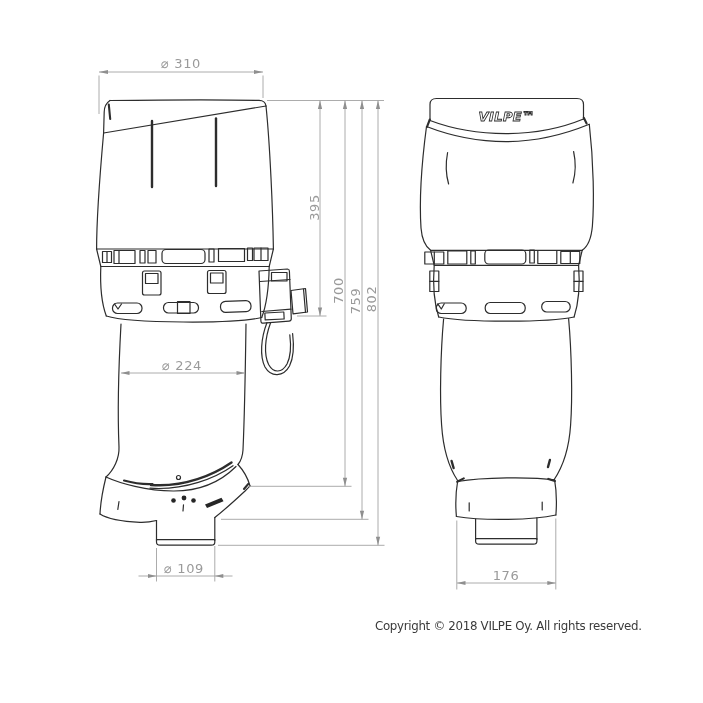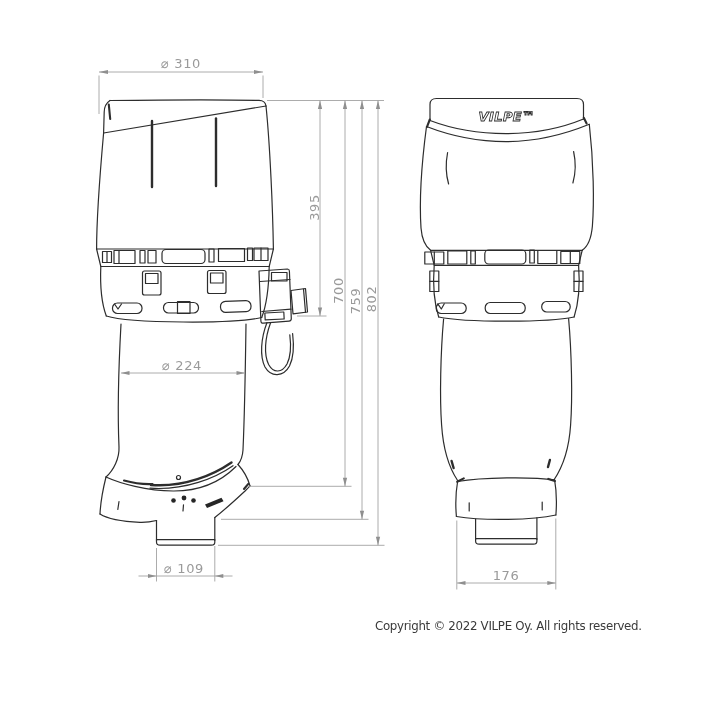--- a/index.html
+++ b/index.html
@@ -244,14 +244,14 @@
     <text class="dimtxt" transform="translate(314.5 207.5) rotate(-90)" dy="4" text-anchor="middle">395</text>
     <text class="dimtxt" transform="translate(338.8 290.5) rotate(-90)" dy="4" text-anchor="middle">700</text>
     <text class="dimtxt" transform="translate(355.8 301) rotate(-90)" dy="4" text-anchor="middle">759</text>
     <text class="dimtxt" transform="translate(371.5 299) rotate(-90)" dy="4" text-anchor="middle">802</text>
     <text class="dimtxt" x="182" y="369.5" text-anchor="middle">⌀ 224</text>
     <text class="dimtxt" x="184" y="572.5" text-anchor="middle">⌀ 109</text>
     <text class="dimtxt" x="506" y="579.5" text-anchor="middle">176</text>
   </g>
 </svg>
 
-<div class="copyright">Copyright © 2022 VILPE Oy. All rights reserved.</div>
+<div class="copyright">Copyright © 2018 VILPE Oy. All rights reserved.</div>
 </div>
 
 </body></html>

